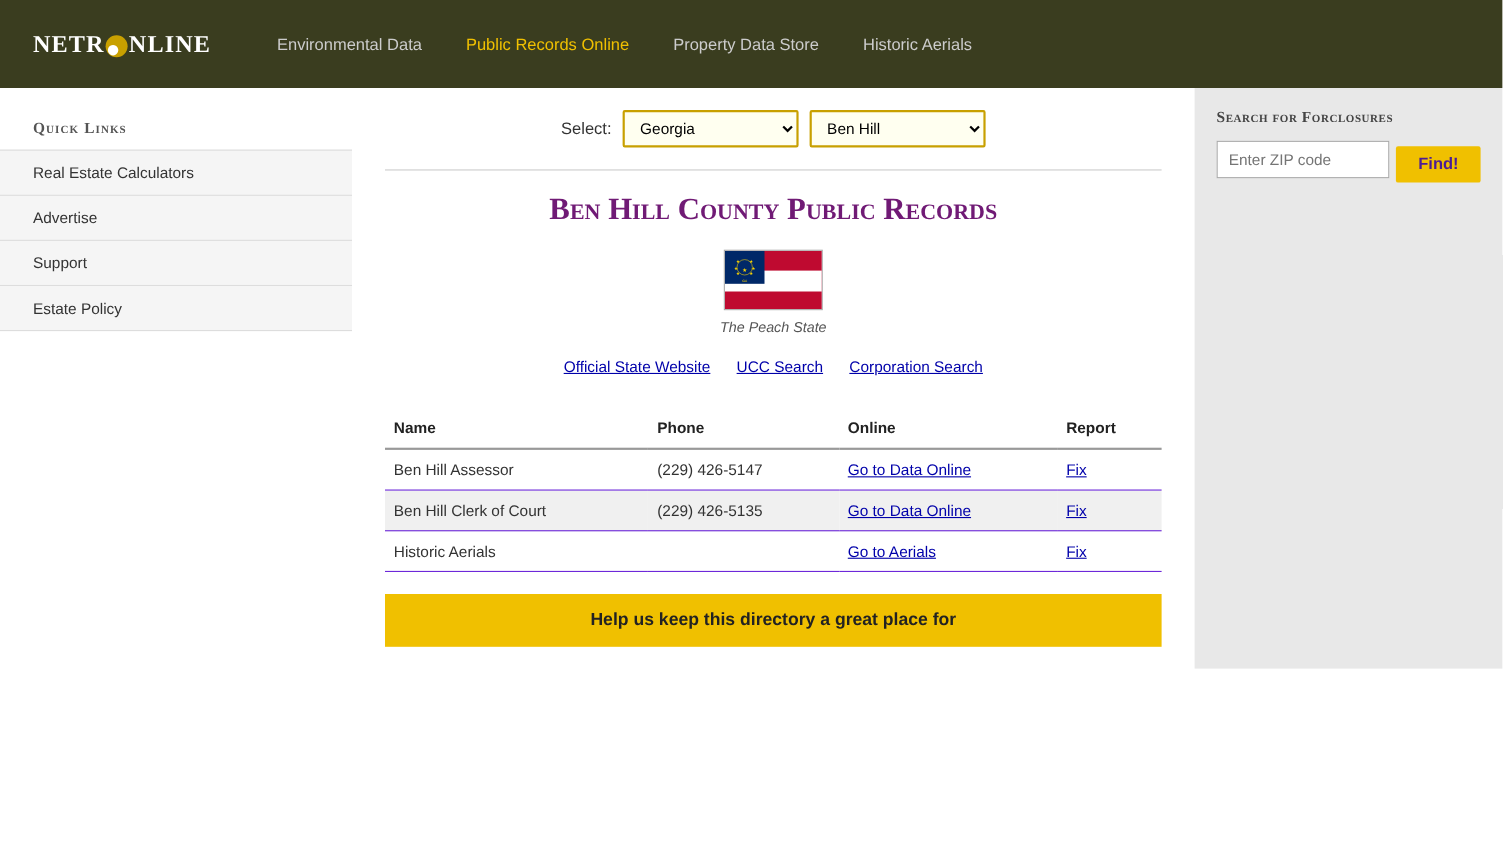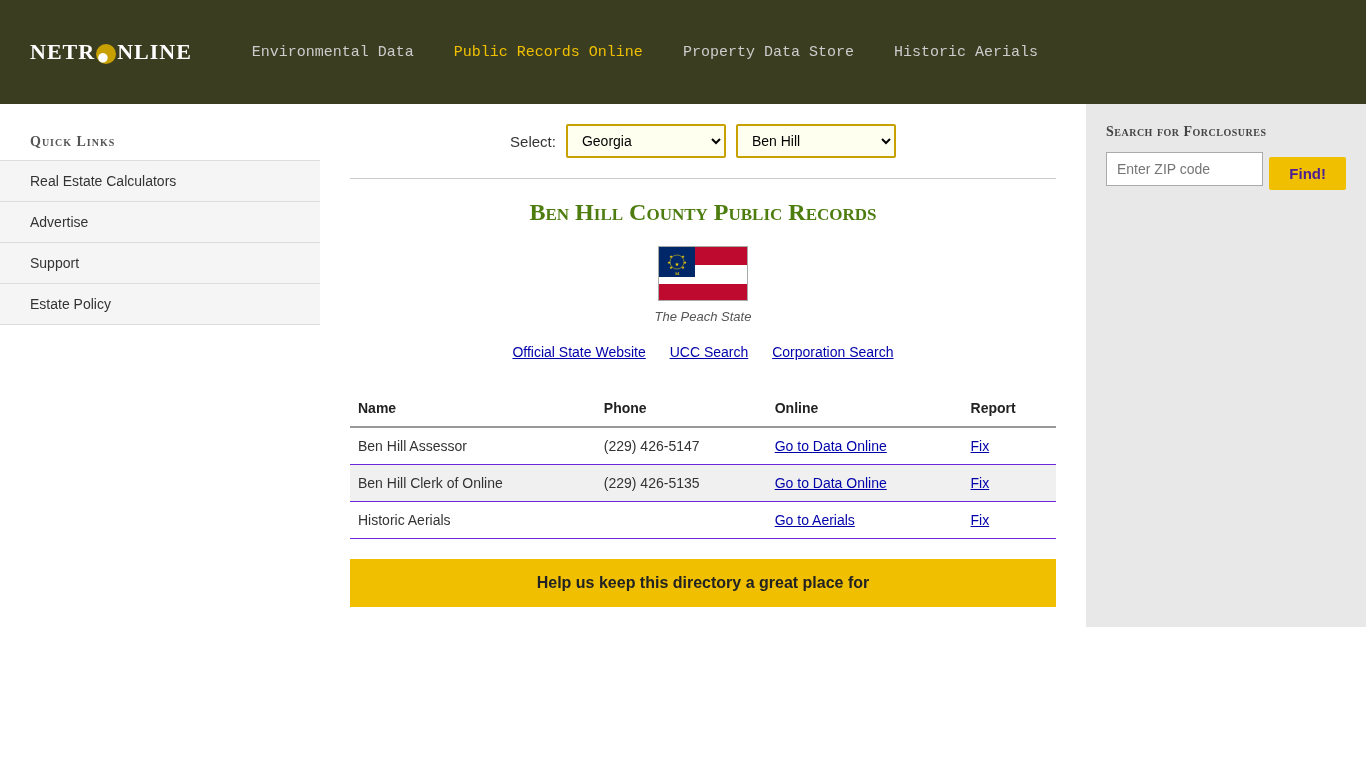--- a/index.html
+++ b/index.html
@@ -4,21 +4,21 @@
   <style>
     * { margin: 0; padding: 0; box-sizing: border-box; }
     body { font-family: Arial, sans-serif; font-size: 14px; color: #333; background: #fff; }
 
     
     .header {
       background-color: #3a3d1f;
       display: flex;
       align-items: center;
       padding: 0 30px;
-      height: 104px;
+      height: 80px;
     }
     .logo {
       color: #fff;
       font-size: 22px;
       font-weight: bold;
       font-family: Georgia, serif;
       margin-right: 60px;
       white-space: nowrap;
       letter-spacing: 1px;
     }
@@ -29,21 +29,20 @@
       background: #c8a000;
       border-radius: 50%;
       vertical-align: middle;
       margin: 0 1px;
       position: relative;
     }
     nav {
       display: flex;
       gap: 40px;
       align-items: center;
-      font-family: Liberation Mono, monospace;
     }
     nav a {
       color: #ccc;
       text-decoration: none;
       font-size: 15px;
       white-space: nowrap;
     }
     nav a.active {
       color: #f0c000;
     }
@@ -107,23 +106,23 @@
       font-size: 14px;
       border-radius: 2px;
       cursor: pointer;
       min-width: 160px;
     }
 
     
     .county-title {
       text-align: center;
       font-family: Georgia, serif;
-      font-size: 24px;
-      font-weight: bold;
-      color: #4d7c0f;
+      font-size: 28px;
+      font-weight: bold;
+      color: #701a75;
       margin-bottom: 20px;
       font-variant: small-caps;
     }
 
     
     .flag-area {
       text-align: center;
       margin-bottom: 20px;
     }
     .state-flag {
@@ -339,21 +338,21 @@
           </tr>
         </thead>
         <tbody>
           <tr>
             <td>Ben Hill Assessor</td>
             <td>(229) 426-5147</td>
             <td><a href="#">Go to Data Online</a></td>
             <td><a href="#">Fix</a></td>
           </tr>
           <tr>
-            <td>Ben Hill Clerk of Online</td>
+            <td>Ben Hill Clerk of Court</td>
             <td>(229) 426-5135</td>
             <td><a href="#">Go to Data Online</a></td>
             <td><a href="#">Fix</a></td>
           </tr>
           <tr>
             <td>Historic Aerials</td>
             <td></td>
             <td><a href="#">Go to Aerials</a></td>
             <td><a href="#">Fix</a></td>
           </tr>

